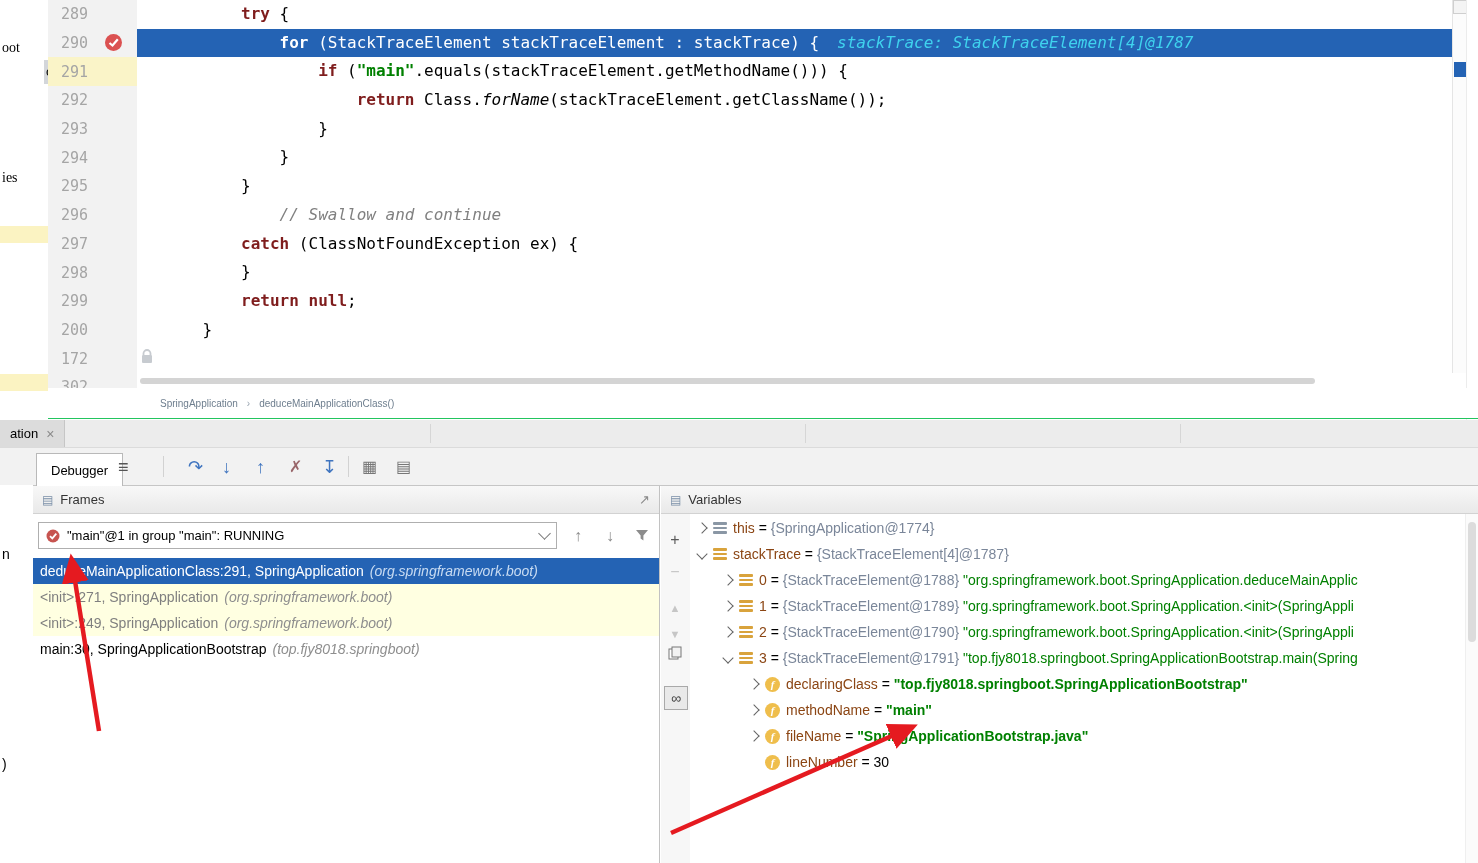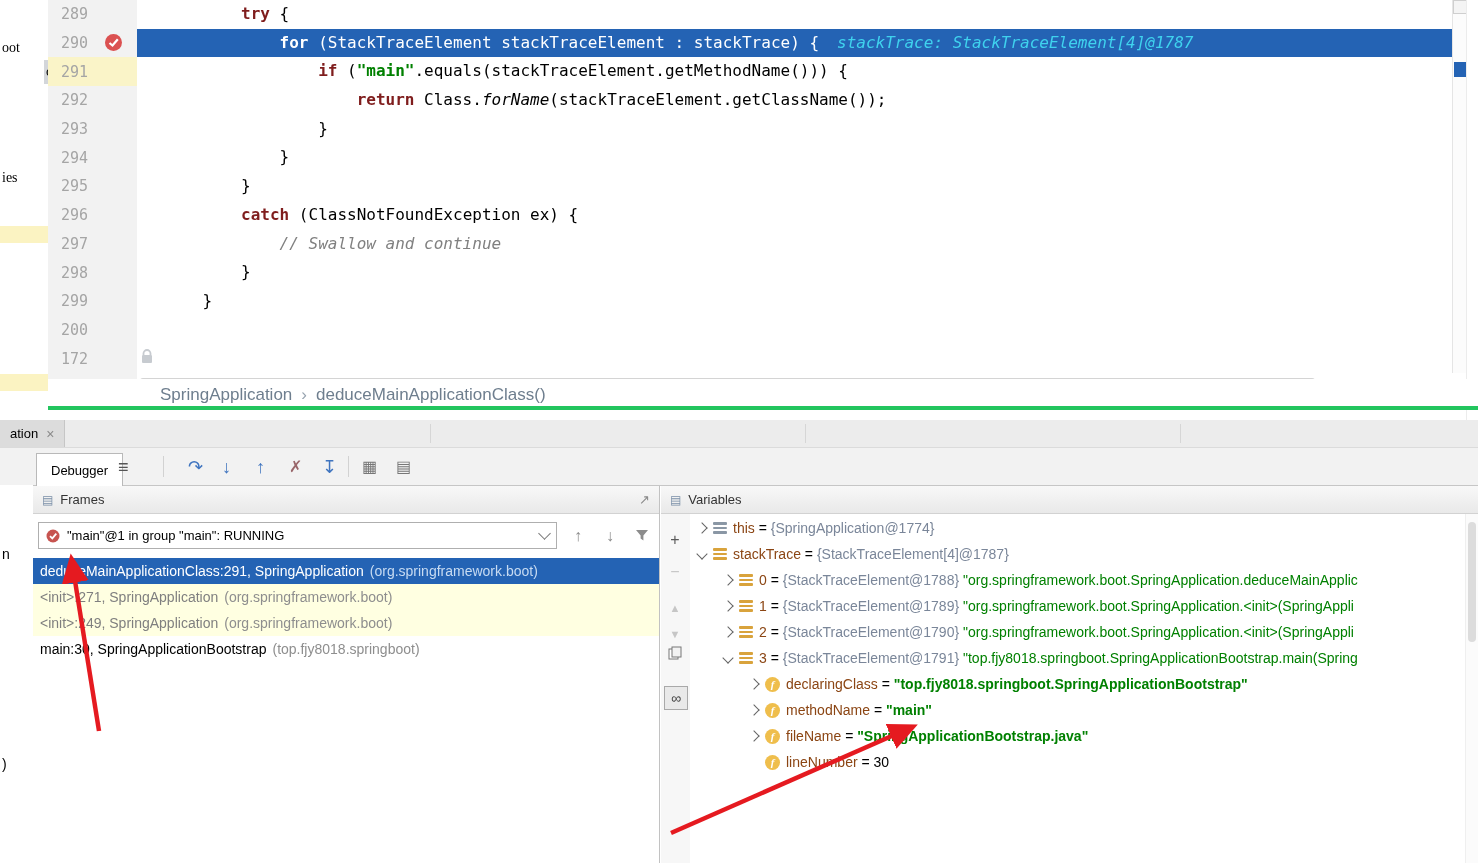--- a/index.html
+++ b/index.html
@@ -33,22 +33,22 @@
   .seg-hintp{color:#AB8787;font-style:italic;margin-left:44px;}
   .seg-hintc{color:#3FD2EE;font-style:italic;margin-left:18px;}
   .code-line.exec .seg-pl,.code-line.exec .seg-kw{color:#fff;}
   .lock-icon{position:absolute;left:139px;top:348px;width:16px;height:17px;}
   .editor-vscroll{position:absolute;left:1452px;top:0;width:14px;height:373px;background:#FCFCFC;border-left:1px solid #E5E5E5;}
   .editor-vscroll .corner{position:absolute;left:0;top:0;width:12px;height:12px;border:1px solid #CFCFCF;background:#F4F4F4;}
   .editor-vscroll .vthumb{position:absolute;left:1px;top:62px;width:12px;height:15px;background:#2463B4;}
   .error-stripe{position:absolute;left:1466px;top:0;width:12px;height:420px;background:#fff;border-left:1px solid #ECECEC;}
   .editor-hscroll{position:absolute;left:137px;top:373px;width:1315px;height:15px;background:#fff;}
   .editor-hscroll .hthumb{position:absolute;left:3px;top:5px;width:1175px;height:6px;background:#D4D4D4;border-radius:3px;}
-  .breadcrumb{position:absolute;left:48px;top:379px;width:1430px;height:31px;line-height:31px;padding-left:112px;
-              font-size:17px;color:#6E7E8E;border-bottom:4px solid #22c55e;background:#fff;box-sizing:border-box;}
+  .breadcrumb{position:absolute;left:48px;top:388px;width:1430px;height:31px;line-height:31px;padding-left:112px;
+              font-size:10px;color:#6E7E8E;border-bottom:1px solid #22c55e;background:#fff;box-sizing:border-box;}
   .crumb-sep{color:#98A4B0;margin:0 9px;}
 
   
   .debug-tabbar{position:absolute;left:0;top:420px;width:1478px;height:28px;background:#ECECEC;border-bottom:1px solid #DBDBDB;box-sizing:border-box;}
   .run-tab{position:absolute;left:0;top:0;height:27px;background:#DCDCDC;border-right:1px solid #C6C6C6;
            display:flex;align-items:center;padding:0 10px;font-size:13px;}
   .run-tab .close{margin-left:8px;color:#8A8A8A;font-size:14px;}
   .tab-divider{position:absolute;top:4px;width:1px;height:19px;background:#D6D6D6;}
 
   
@@ -68,21 +68,21 @@
   .thread-combo{position:absolute;left:5px;top:36px;width:519px;height:27px;border:1px solid #AFAFAF;background:#fff;
                 display:flex;align-items:center;padding:0 7px;font-size:13px;box-sizing:border-box;}
   .thread-combo .ticon{margin-right:7px;display:inline-flex;}
   .combo-chev{margin-left:auto;width:8px;height:8px;border-right:1.6px solid #777;border-bottom:1.6px solid #777;transform:rotate(45deg);margin-top:-4px;}
   .frame-nav{position:absolute;top:36px;width:28px;height:27px;display:flex;align-items:center;justify-content:center;color:#8C8C8C;font-size:16px;}
   .frames-list{position:absolute;left:0;top:72px;width:100%;bottom:0;overflow:hidden;}
   .frame-row{height:26px;display:flex;align-items:center;padding:0 7px;font-size:14px;white-space:nowrap;overflow:hidden;}
   .frame-row.selected{background:#2463B4;color:#fff;}
   .frame-row.library{background:#FFFFE1;color:#7F7F7F;}
   .frame-row.user{color:#000;}
-  .fr-pkg{color:#8E8E8E;margin-left:6px;}
+  .fr-pkg{font-style:italic;color:#8E8E8E;margin-left:6px;}
   .frame-row.selected .fr-pkg{color:#C7DBF2;}
 
   .vars-panel{position:absolute;left:661px;top:0;width:817px;height:377px;background:#fff;}
   .vars-strip{position:absolute;left:0;top:28px;width:29px;bottom:0;background:#F7F7F7;}
   .strip-icon{position:absolute;left:0;width:28px;text-align:center;font-size:16px;line-height:20px;height:20px;}
   .strip-icon.dark{color:#5A5A5A;}
   .strip-icon.light{color:#C6C6C6;}
   .strip-icon.boxed{left:3px;width:22px;height:22px;line-height:22px;border:1px solid #A9A9A9;background:#E9E9E9;color:#444;font-size:14px;}
   .vars-tree{position:absolute;left:29px;top:28px;right:12px;bottom:0;overflow:hidden;padding-top:1px;}
   .var-row{height:26px;display:flex;align-items:center;font-size:14px;white-space:pre;overflow:hidden;}
@@ -169,23 +169,24 @@
       </div>
     </div>
   <div class="codebox" id="codebox">
       <div class="code-line"><span class="seg-pl">        </span><span class="seg-kw">try</span><span class="seg-pl"> {</span></div>
       <div class="code-line exec"><span class="seg-pl">            </span><span class="seg-kw">for</span><span class="seg-pl"> (StackTraceElement stackTraceElement : stackTrace) {</span><span class="seg-hintc">stackTrace: StackTraceElement[4]@1787</span></div>
       <div class="code-line"><span class="seg-pl">                </span><span class="seg-kw">if</span><span class="seg-pl"> (</span><span class="seg-str">"main"</span><span class="seg-pl">.equals(stackTraceElement.getMethodName())) {</span></div>
       <div class="code-line"><span class="seg-pl">                    </span><span class="seg-kw">return</span><span class="seg-pl"> Class.</span><span class="seg-it">forName</span><span class="seg-pl">(stackTraceElement.getClassName());</span></div>
       <div class="code-line"><span class="seg-pl">                }</span></div>
       <div class="code-line"><span class="seg-pl">            }</span></div>
       <div class="code-line"><span class="seg-pl">        }</span></div>
+      <div class="code-line"><span class="seg-pl">            </span><span class="seg-cmt">// Swallow and continue</span></div>
       <div class="code-line"><span class="seg-pl">        </span><span class="seg-kw">catch</span><span class="seg-pl"> (ClassNotFoundException ex) {</span></div>
-      <div class="code-line"><span class="seg-pl">            </span><span class="seg-cmt">// Swallow and continue</span></div>
       <div class="code-line"><span class="seg-pl">        }</span></div>
+      <div class="code-line"><span class="seg-pl">        </span><span class="seg-kw">return</span><span class="seg-pl"> </span><span class="seg-kw">null</span><span class="seg-pl">;</span></div>
       <div class="code-line"><span class="seg-pl">    }</span></div>
       <div class="code-line"></div>
     </div>
   <span class="lock-icon">
     <svg width="16" height="17" viewBox="0 0 16 17">
       <path d="M4.5 7 V5.5 a3.5 3.5 0 0 1 7 0 V7" fill="none" stroke="#C7CBD0" stroke-width="1.8"></path>
       <rect x="3" y="7" width="10" height="8" rx="1" fill="#C7CBD0"></rect>
     </svg>
   </span>
   <div class="editor-vscroll">

